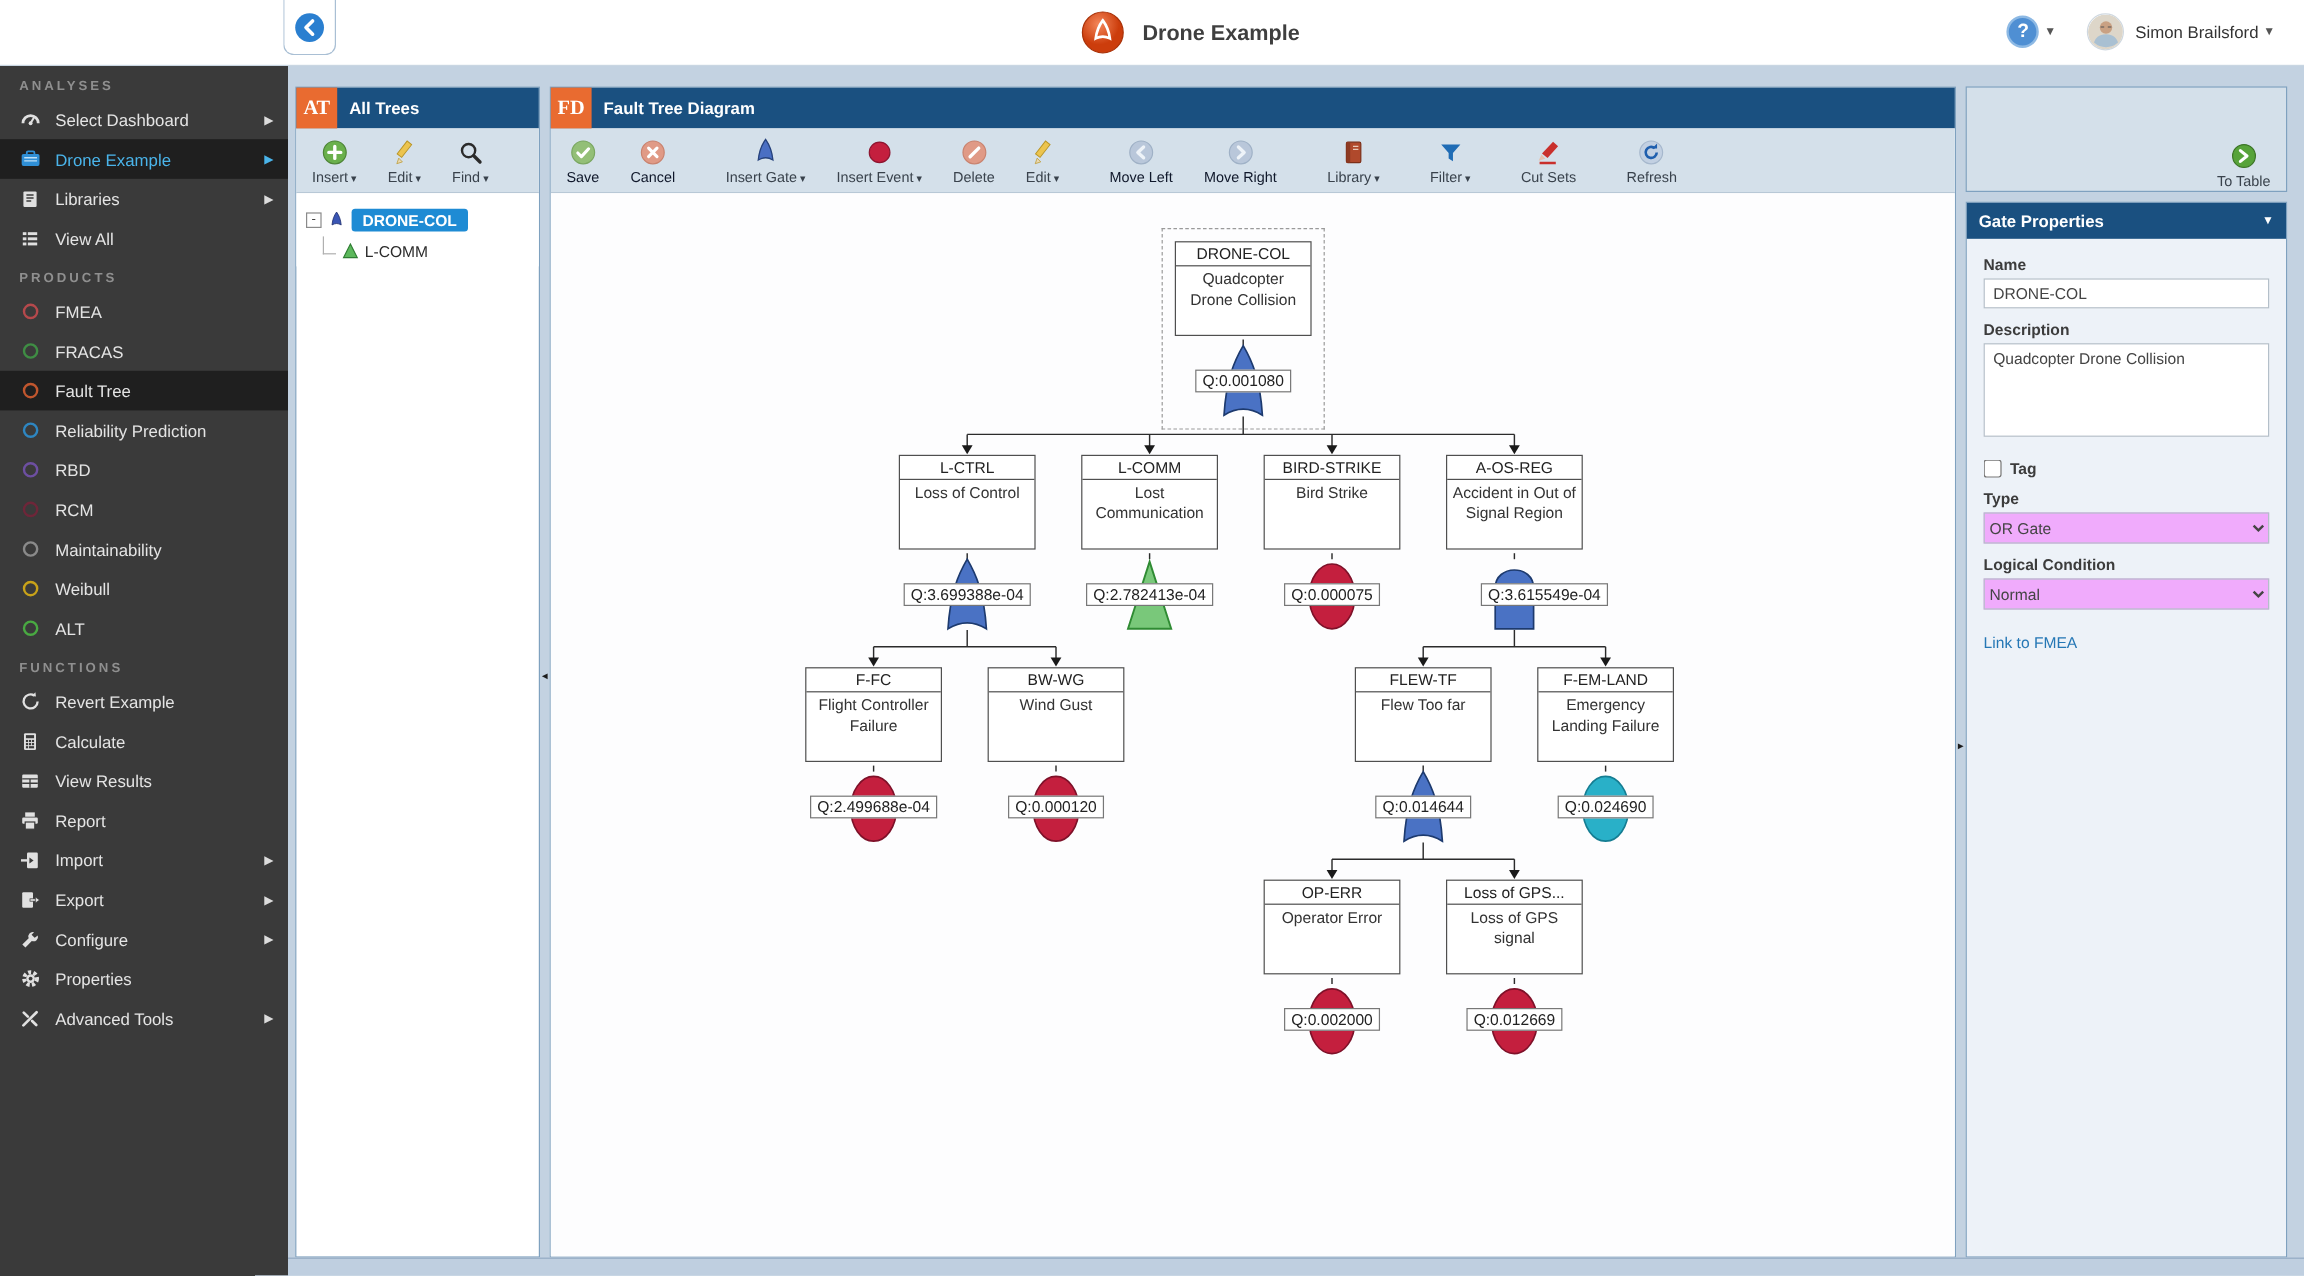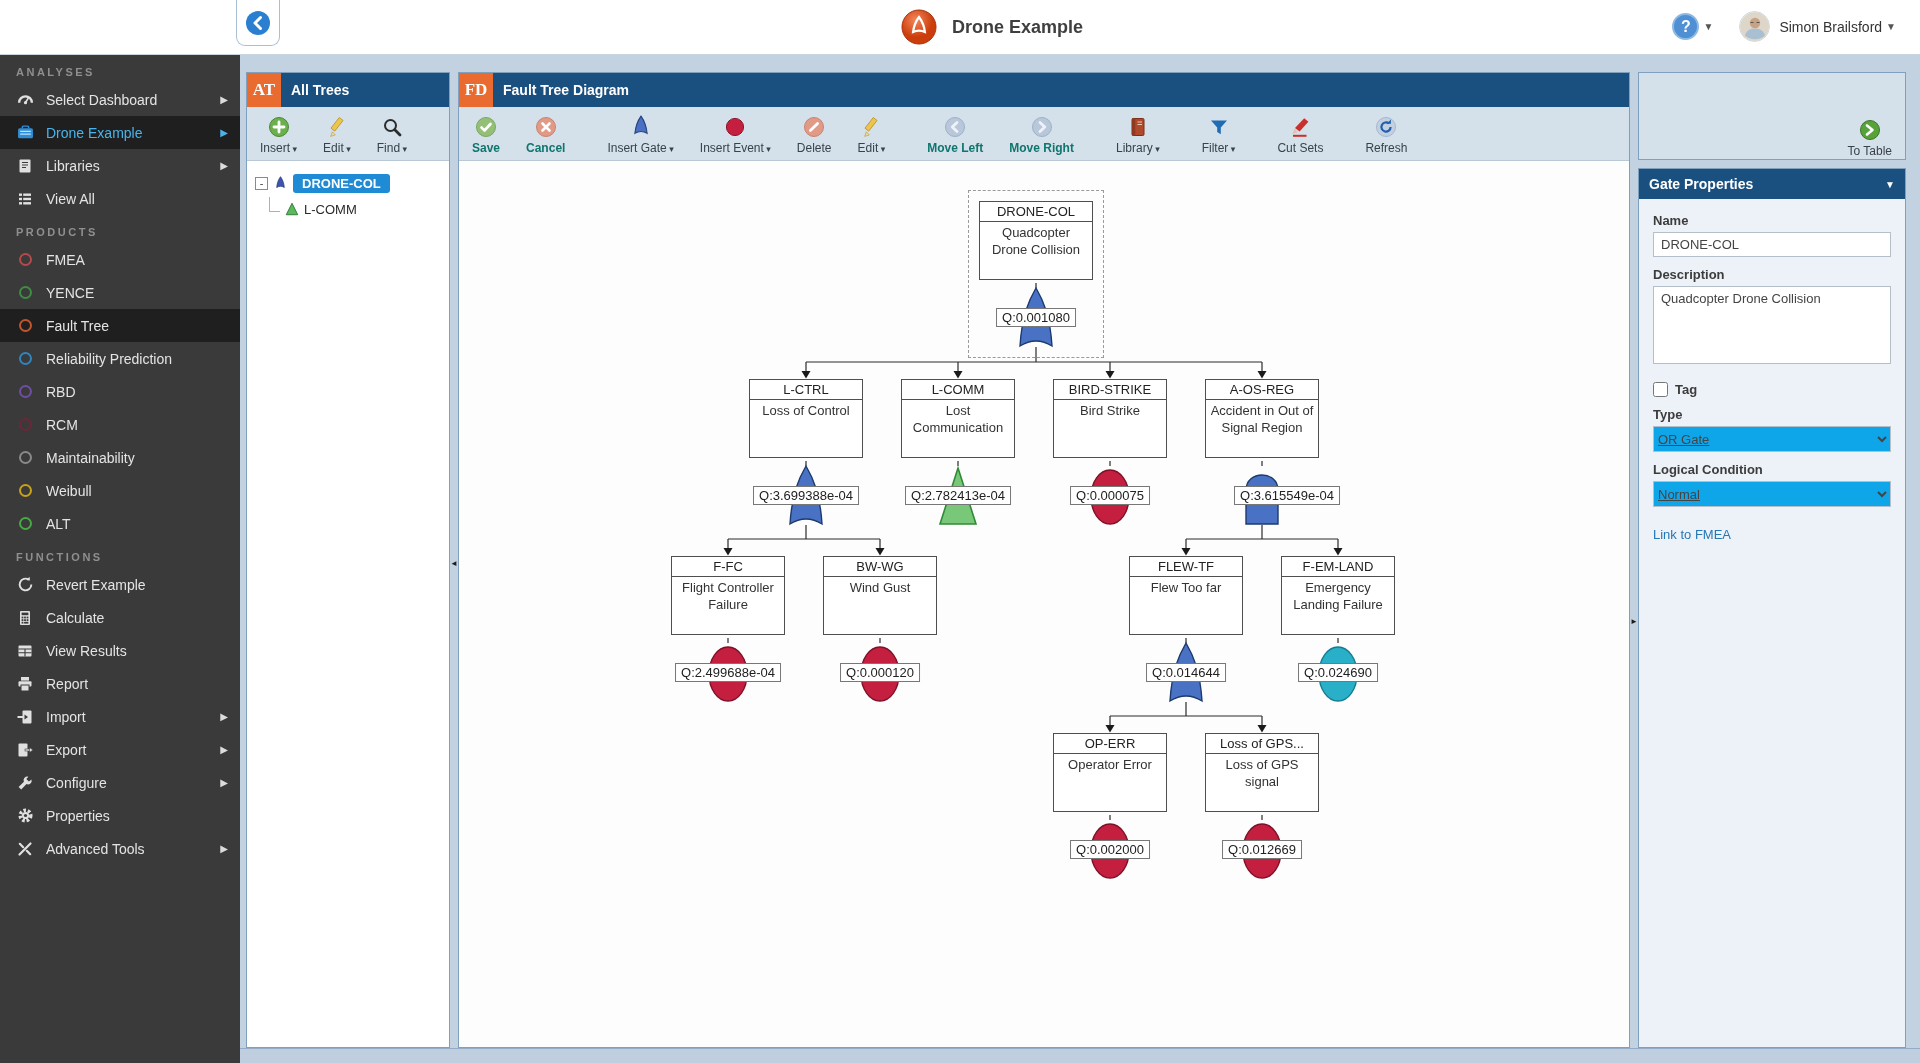--- a/index.html
+++ b/index.html
@@ -37,21 +37,21 @@
   
   .panel { position:absolute; border:1px solid #7fa1bf; background:#fff; }
   .panel-head { height:34px; background:#1a5080; display:flex; align-items:center; color:#fff; }
   .panel-badge { width:34px; height:34px; background:#e96b30; color:#fff; font-family:"Liberation Serif",serif; font-weight:bold; font-size:17px; display:flex; align-items:center; justify-content:center; flex:none; }
   .panel-title { font-size:14px; font-weight:bold; margin-left:10px; white-space:nowrap; }
   .toolbar { height:54px; background:#d4e0ea; border-bottom:1px solid #b8c8d6; display:flex; align-items:center; }
   .tb-item { display:flex; flex-direction:column; align-items:center; justify-content:center; padding:3px 13px 1px; cursor:pointer; }
   .tb-item.grp { margin-left:16px; }
   .tb-ico { height:24px; display:flex; align-items:center; }
   .tb-label { font-size:12px; color:#39424c; white-space:nowrap; margin-top:2px; }
-  .tb-item.disabled .tb-label { color:#0f766e;font-weight:bold; }
+  .tb-item.disabled .tb-label { color:#0f172a; }
   .tb-item.disabled { cursor:default; }
   .tb-caret { font-size:9px; }
 
   
   #allTreesPanel { left:246px; top:72px; width:204px; height:976px; }
   .tree-body { background:#fff; padding-top:9px; }
   .tree-row { display:flex; align-items:center; height:26px; padding-left:8px; font-size:13px; color:#2b2b2b; cursor:pointer; }
   .tree-expander { width:13px; height:13px; border:1px solid #8a8a8a; background:#fff; font-size:11px; line-height:10px; text-align:center; color:#444; margin-right:5px; flex:none; cursor:pointer; }
   .tree-elbow { width:11px; height:15px; border-left:1px solid #b0b0b0; border-bottom:1px solid #b0b0b0; margin:0 5px 9px 14px; flex:none; }
   .tree-ico { margin-right:5px; display:flex; }
@@ -74,21 +74,21 @@
   .props-head { height:30px; background:#1a5080; color:#fff; display:flex; align-items:center; padding:0 10px; }
   .props-title { font-size:14px; font-weight:bold; flex:1; }
   .props-caret { font-size:10px; cursor:pointer; }
   .props-body { padding:12px 14px; }
   .fld-label { font-size:13px; font-weight:bold; color:#3c3c3c; margin:10px 0 4px; }
   .fld-input { width:100%; height:25px; border:1px solid #b4bfc9; background:#fff; font-size:13px; color:#444; padding:0 7px; font-family:"Liberation Sans",sans-serif; }
   .fld-textarea { width:100%; height:78px; border:1px solid #b4bfc9; background:#fff; font-size:13px; color:#444; padding:4px 7px; resize:none; font-family:"Liberation Sans",sans-serif; }
   .tag-row { display:flex; align-items:center; gap:7px; margin:14px 0 2px; }
   .tag-row input { width:15px; height:15px; }
   .tag-row span { font-size:13px; font-weight:bold; color:#3c3c3c; }
-  .fld-select { width:100%; height:26px; border:1px solid #b4bfc9; background:#0ea5e9; font-size:13px; color:#444; font-family:"Liberation Sans",sans-serif;text-decoration:underline; }
+  .fld-select { width:100%; height:26px; border:1px solid #b4bfc9; background:#f0abfc; font-size:13px; color:#444; font-family:"Liberation Sans",sans-serif; }
   .fmea-link { display:inline-block; margin-top:20px; font-size:13px; color:#2577b5; cursor:pointer; }
 
   
   .divider-handle { position:absolute; width:8px; height:26px; display:flex; align-items:center; justify-content:center; font-size:8px; color:#1c1c1c; cursor:col-resize; z-index:6; }
   .status-bar { position:absolute; left:240px; top:1048px; width:1680px; height:15px; background:#bfcfe0; border-top:1px solid #93abc4; }
 </style>
 </head>
 <body>
 
 <div id="app">
@@ -182,21 +182,21 @@
       <div class="sb-item">
         <span class="sb-ico">
           <span class="sb-ring" style="border-color: rgb(181, 73, 76);"></span>
         </span>
         <span class="sb-label">FMEA</span>
       </div>
       <div class="sb-item">
         <span class="sb-ico">
           <span class="sb-ring" style="border-color: rgb(63, 141, 68);"></span>
         </span>
-        <span class="sb-label">YENCE</span>
+        <span class="sb-label">FRACAS</span>
       </div>
       <div class="sb-item active">
         <span class="sb-ico">
           <span class="sb-ring" style="border-color: rgb(192, 86, 46);"></span>
         </span>
         <span class="sb-label">Fault Tree</span>
       </div>
       <div class="sb-item">
         <span class="sb-ico">
           <span class="sb-ring" style="border-color: rgb(46, 134, 193);"></span>

